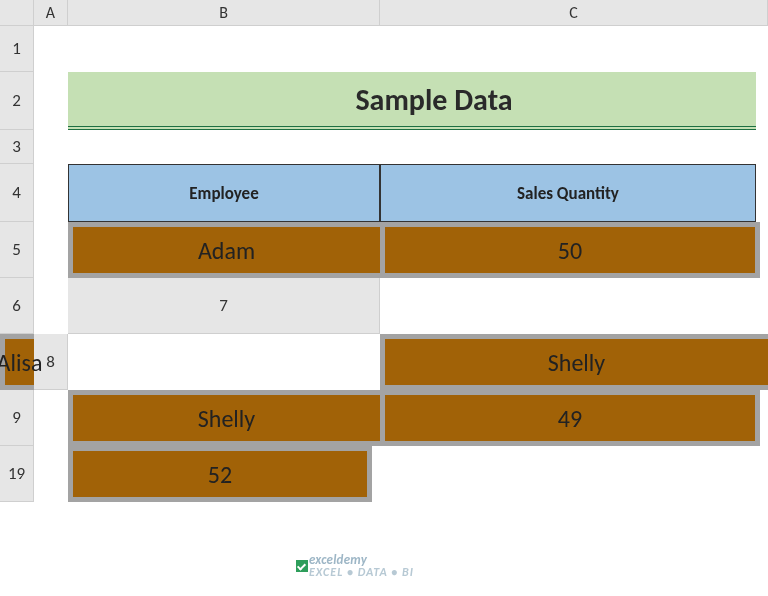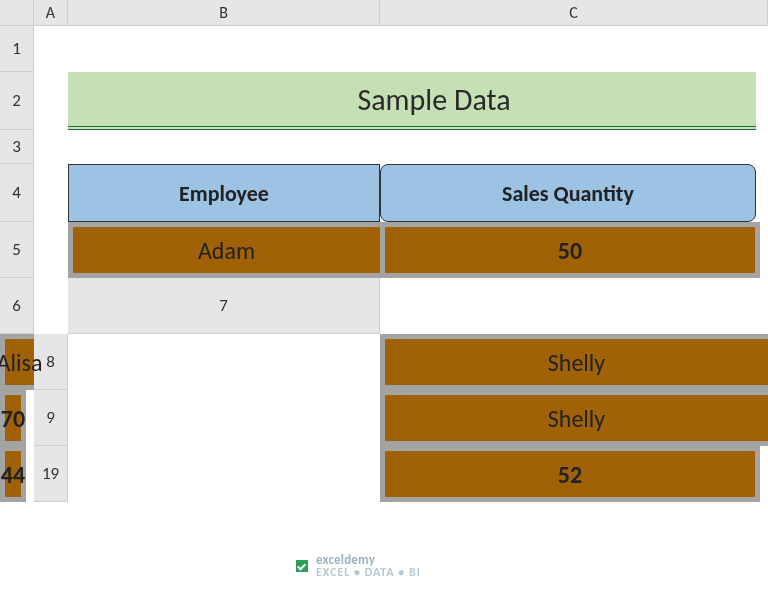--- a/index.html
+++ b/index.html
@@ -30,47 +30,48 @@
     .rowhdr { font-size: 17px; }
     .cell { border-right: 1px solid transparent; border-bottom: 1px solid transparent; }
     .title-cell {
       grid-column: 3 / 5;
       background: #c5e0b4;
       border-bottom: 4px double #1d6f42;
       display: flex;
       align-items: center;
       justify-content: center;
       font-size: 30px;
-      font-weight: normal;
+      font-weight: bold;
       color: #2a2a2a;
       margin-right: 12px;
       padding-left: 44px;
     }
     .tbl-hdr {
       background: #9cc3e4;
       border: 1px solid #333;
       display: flex; align-items: center; justify-content: center;
-      font-size: 22px; font-weight: bold; color: #222;
+      font-size: 17px; font-weight: bold; color: #222;
     }
     .tbl-cell {
       background: #a16207; border: 5px solid #a3a3a3;
       display: flex; align-items: center; justify-content: center;
       font-size: 24px; color: #222; position: relative;
     }
     .col-B-data { border-right: none; margin-left: 0; }
-    .col-C-data { margin-right: 8px; font-weight: bold; }
+    .col-C-data { margin-right: 8px; }
     .col-B-hdr { margin-left: 0; }
-    .col-C-hdr { margin-right: 12px; border-radius: 8px; }
+    .col-C-hdr { margin-right: 12px; }
     .watermark {
       position: absolute;
       left: 296px; top: 552px;
       display: flex; align-items: center;
       font-size: 13px; color: #9db6c6; font-weight: 600;
       letter-spacing: .2px;
-      gap: 8px;
+      gap: 1px;
+      font-style: italic;
     }
     .watermark .sq { width: 12px; height: 12px; background: #2e9e5b; display:inline-block; position:relative; }
     .watermark .sq::after { content:""; position:absolute; left:3px; top:2px; border:solid #fff; border-width:0 2px 2px 0; width:3px; height:6px; transform:rotate(45deg);}
     .watermark .sub { font-size: 12px; color:#b7c9d4; letter-spacing:1px; display:block; margin-top:-2px; }
   </style>
 </head>
 <body>
 
 <div class="sheet">
   <div class="corner"></div>
@@ -105,26 +106,25 @@
   <div class="rowhdr">6</div>
   <div class="cell"></div>
 
   <div class="rowhdr">7</div>
   <div class="cell"></div>
   <div class="tbl-cell col-B-data">Alisa</div>
 
   <div class="rowhdr">8</div>
   <div class="cell"></div>
   <div class="tbl-cell col-B-data">Shelly</div>
-  <div class="tbl-cell col-C-data">70</div>
 
   <div class="rowhdr">9</div>
   <div class="cell"></div>
   <div class="tbl-cell col-B-data">Shelly</div>
-  <div class="tbl-cell col-C-data">44</div>
+  <div class="tbl-cell col-C-data">49</div>
 
   <div class="rowhdr">19</div>
   <div class="cell"></div>
   <div class="tbl-cell col-C-data">52</div>
 </div>
 
 <div class="watermark">
   <span class="sq"></span>
   <span>
     <span>exceldemy</span>

